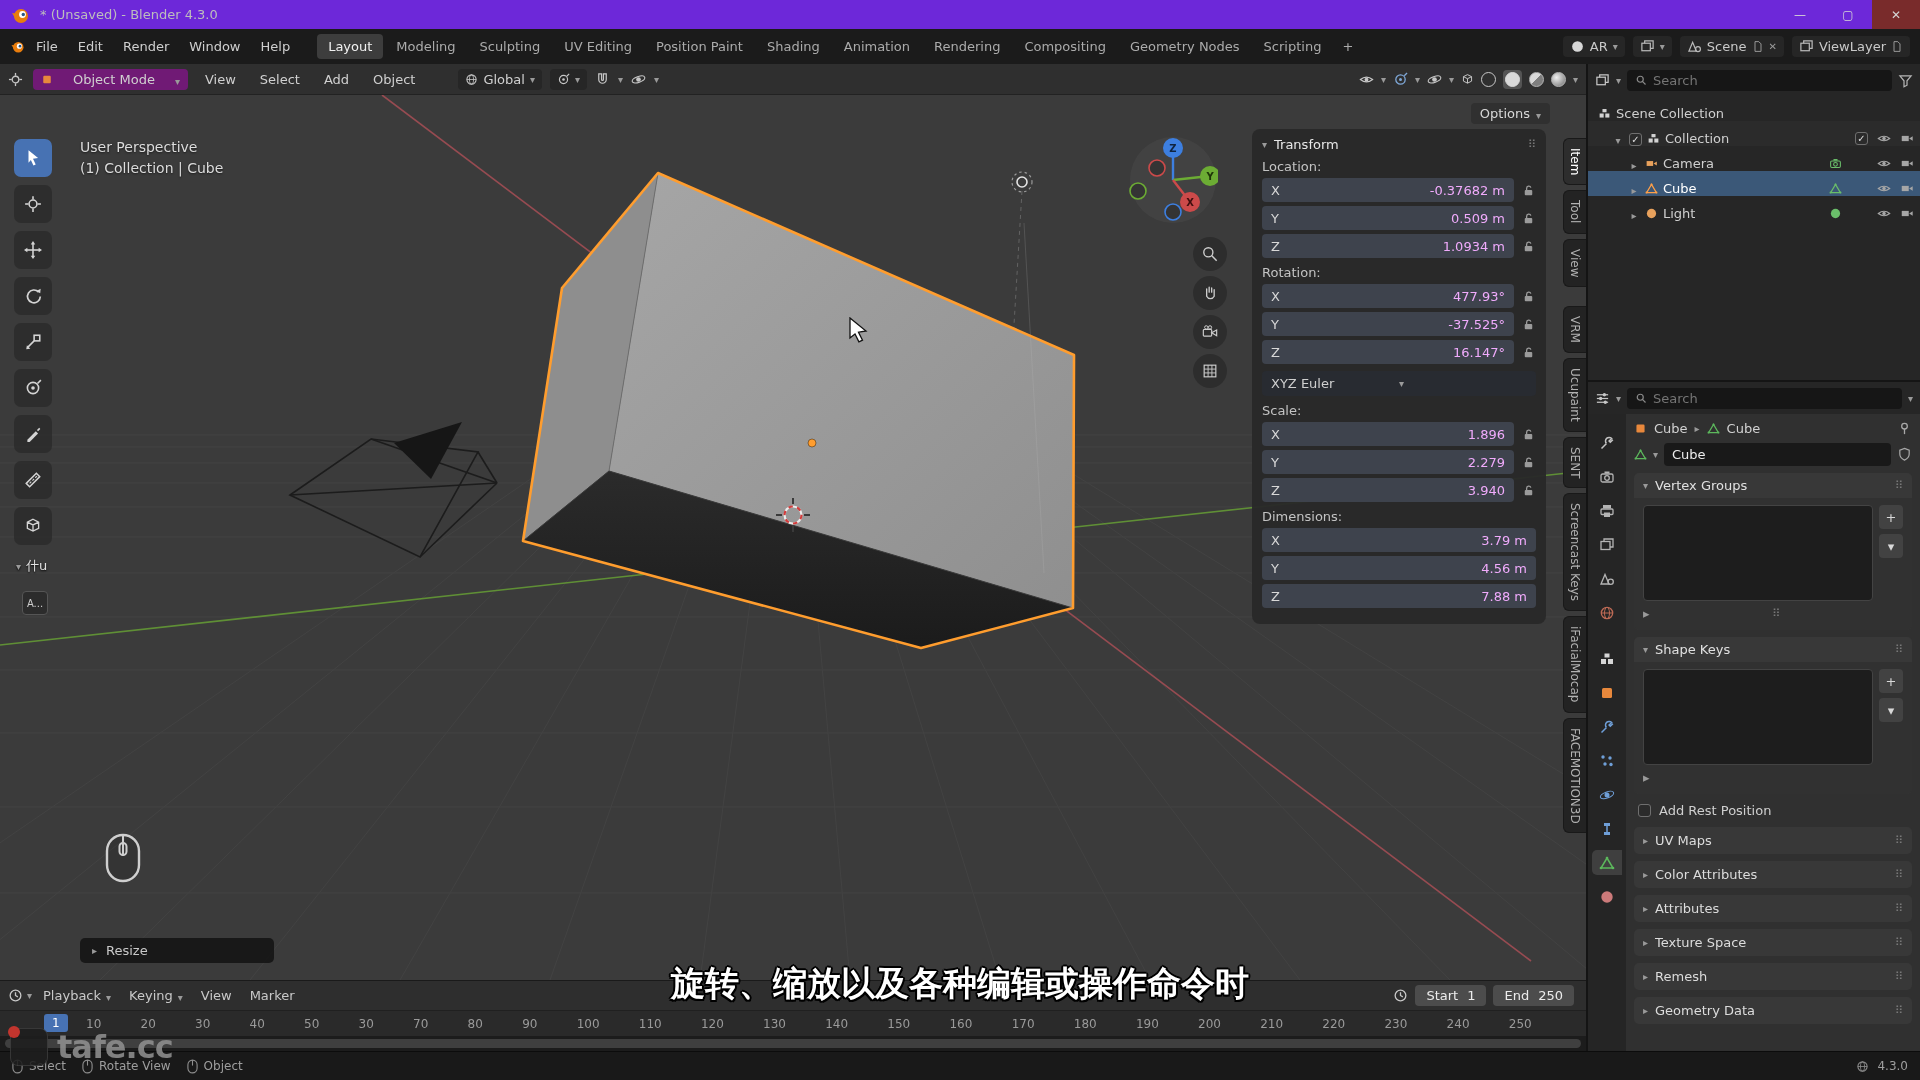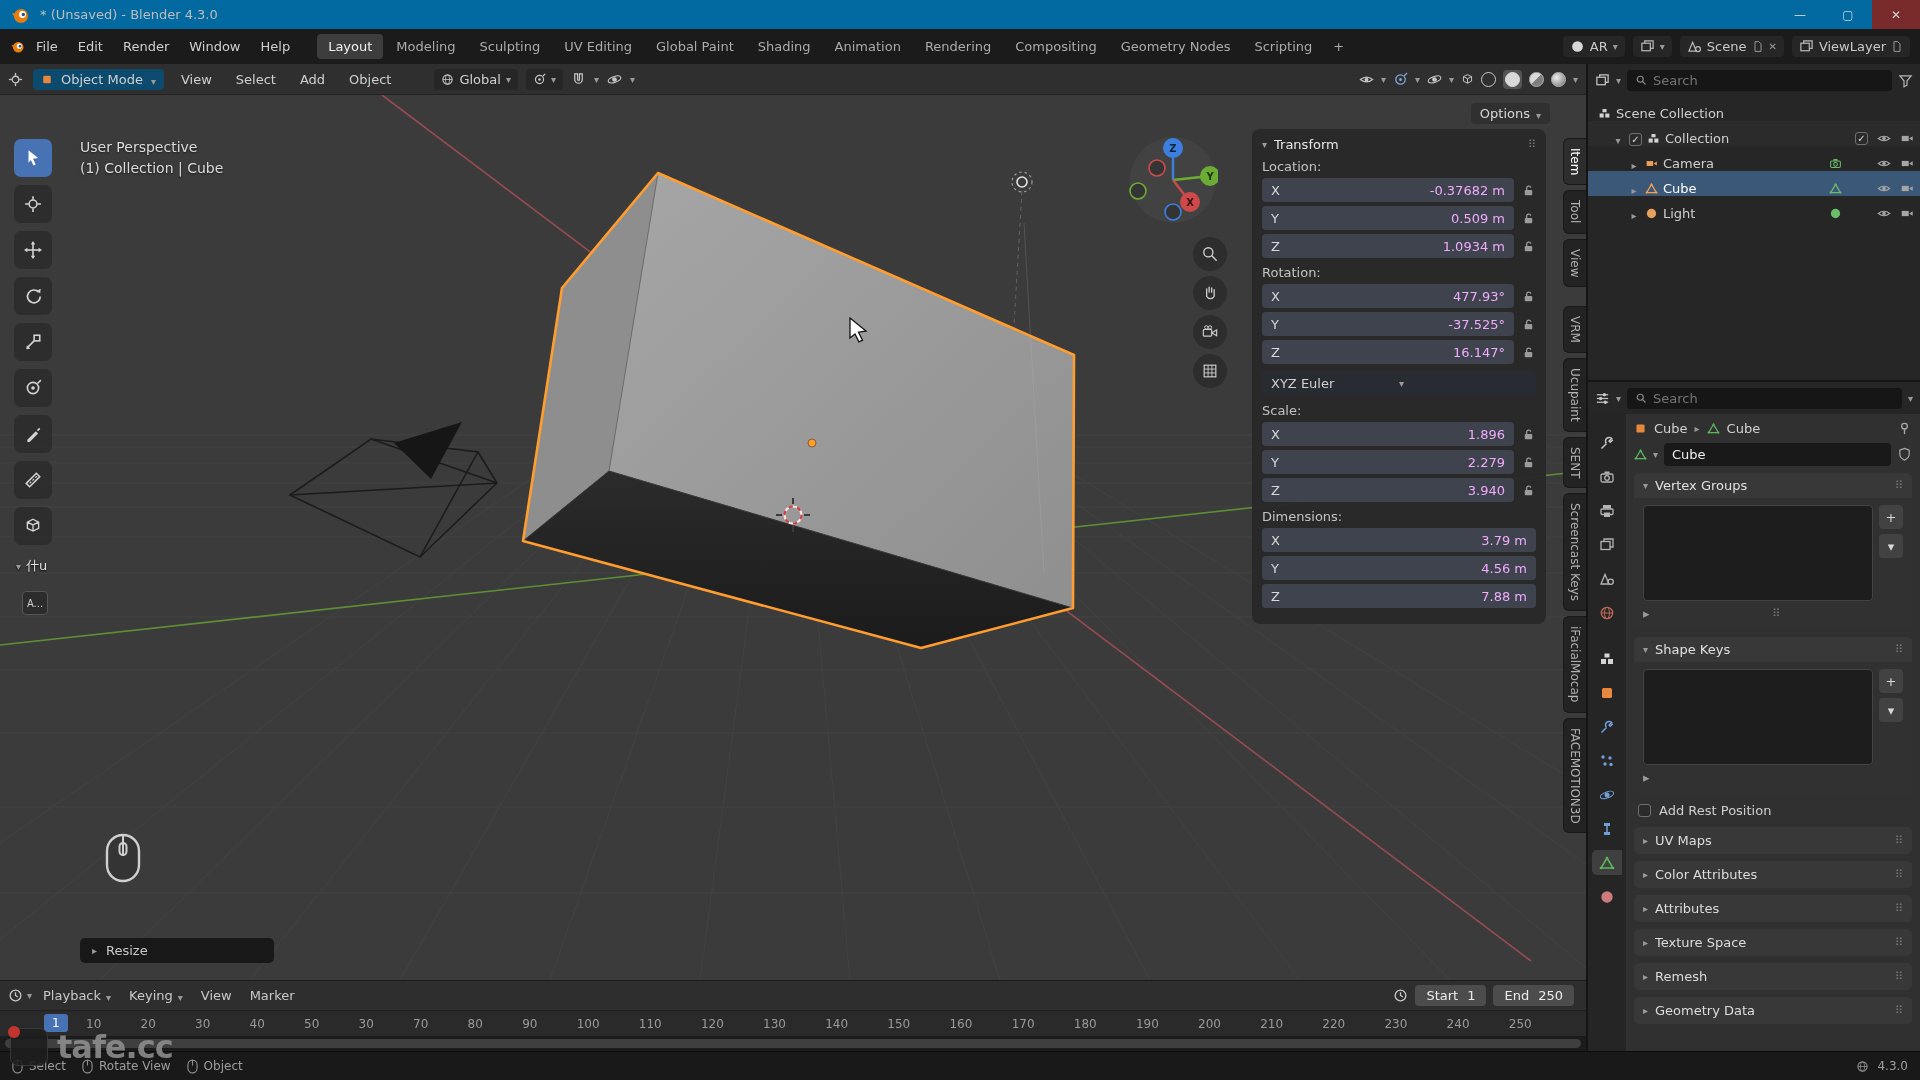--- a/index.html
+++ b/index.html
@@ -1,21 +1,21 @@
 <!DOCTYPE html>
 <html><head>
 <meta charset="utf-8">
 <style>
   *{margin:0;padding:0;box-sizing:border-box}
   html,body{width:1920px;height:1080px;overflow:hidden;background:#111}
   body{font-family:"DejaVu Sans","Liberation Sans",sans-serif}
   .app{position:relative;width:1920px;height:1080px;display:flex;flex-direction:column;background:#1b1b1b;color:#d5d5d5;font-size:13px}
   svg{display:block}
   
-  .titlebar{height:29px;flex:0 0 29px;display:flex;align-items:center;background:#0369a1;color:#bdbdbd;font-size:13px}
+  .titlebar{height:29px;flex:0 0 29px;display:flex;align-items:center;background:#6d28d9;color:#bdbdbd;font-size:13px}
   .tb-logo{width:20px;height:20px;margin:0 10px}
   .tb-spacer{flex:1}
   .winbtn{width:48px;height:29px;display:flex;align-items:center;justify-content:center;color:#d6d6d6;font-size:12px}
   .winbtn.close{background:#792b2b}
   
   .topbar{height:35px;flex:0 0 35px;display:flex;align-items:center;background:#1b1b1b;padding:0 10px;gap:2px;color:#cfcfcf}
   .menu-item{padding:4px 9px;border-radius:4px}
   .ws-tabs{display:flex;margin-left:16px;gap:2px;align-items:center}
   .ws-tab{padding:5px 11px;border-radius:4px;color:#ababab;white-space:nowrap}
   .ws-tab.active{background:#3d3d3d;color:#f1f1f1}
@@ -23,21 +23,21 @@
   .topbar-right{margin-left:auto;display:flex;align-items:center;gap:8px;color:#c9c9c9}
   .pill{display:flex;align-items:center;gap:5px;background:#262626;border-radius:4px;padding:3px 7px}
   .mini-ic{width:15px;height:15px;flex:0 0 auto}
   .caret{font-size:10px;color:#9a9a9a}
   
   .main{flex:0 0 987px;display:flex;height:987px}
   .left-col{width:1586px;display:flex;flex-direction:column}
   .right-col{width:334px;display:flex;flex-direction:column;background:#262626;border-left:2px solid #141414}
   
   .toolheader{height:31px;flex:0 0 31px;background:#2f2f2f;display:flex;align-items:center;padding:0 8px;gap:10px;color:#d0d0d0;border-bottom:1px solid #222}
-  .mode-pill{display:flex;align-items:flex-end;gap:8px;background:#0c4a6e;border-radius:4px;padding:3px 8px}
+  .mode-pill{display:flex;align-items:flex-end;gap:20px;background:#701a75;border-radius:4px;padding:3px 8px}
   .th-menu{padding:3px 7px;border-radius:3px}
   .th-center{display:flex;align-items:center;gap:8px;margin-left:26px}
   .th-right{margin-left:auto;display:flex;align-items:center;gap:7px}
   .sph{width:15px;height:15px;border-radius:50%;border:1.5px solid #c8c8c8}
   .sph.solid{background:#d9d9d9;border-color:#d9d9d9}
   .sph.material{background:linear-gradient(135deg,#d9d9d9 50%,#7e7e7e 50%);border-color:#b5b5b5}
   .sph.rendered{background:radial-gradient(circle at 35% 35%,#efefef,#6e6e6e);border-color:#b5b5b5}
   .sph-wrap.active{background:#545454;border-radius:4px;padding:2px}
   
   .viewport{position:relative;flex:1;background:#3b3b3b;overflow:hidden}
@@ -337,21 +337,21 @@
     <div class="menu-item">File</div>
     <div class="menu-item">Edit</div>
     <div class="menu-item">Render</div>
     <div class="menu-item">Window</div>
     <div class="menu-item">Help</div>
     <div class="ws-tabs">
       <div class="ws-tab active">Layout</div>
       <div class="ws-tab">Modeling</div>
       <div class="ws-tab">Sculpting</div>
       <div class="ws-tab">UV Editing</div>
-      <div class="ws-tab">Global Paint</div>
+      <div class="ws-tab">Position Paint</div>
       <div class="ws-tab">Shading</div>
       <div class="ws-tab">Animation</div>
       <div class="ws-tab">Rendering</div>
       <div class="ws-tab">Compositing</div>
       <div class="ws-tab">Geometry Nodes</div>
       <div class="ws-tab">Scripting</div>
       <div class="ws-add">+</div>
     </div>
     <div class="topbar-right">
       <div class="pill">
@@ -1181,17 +1181,18 @@
       <span>Object</span>
     </div>
     <div class="sb-right">
       <svg class="mini-ic" style="color:#8f8f8f;width:13px">
           <use href="#i-globe"></use>
         </svg>
       <span>4.3.0</span>
     </div>
   </div>
 
+  <div class="subtitle">旋转、缩放以及各种编辑或操作命令时</div>
   <div class="watermark">
     <div class="wm-logo"></div>
     <span class="wm-text">tafe.cc</span>
   </div>
 </div>
 
 </body></html>

